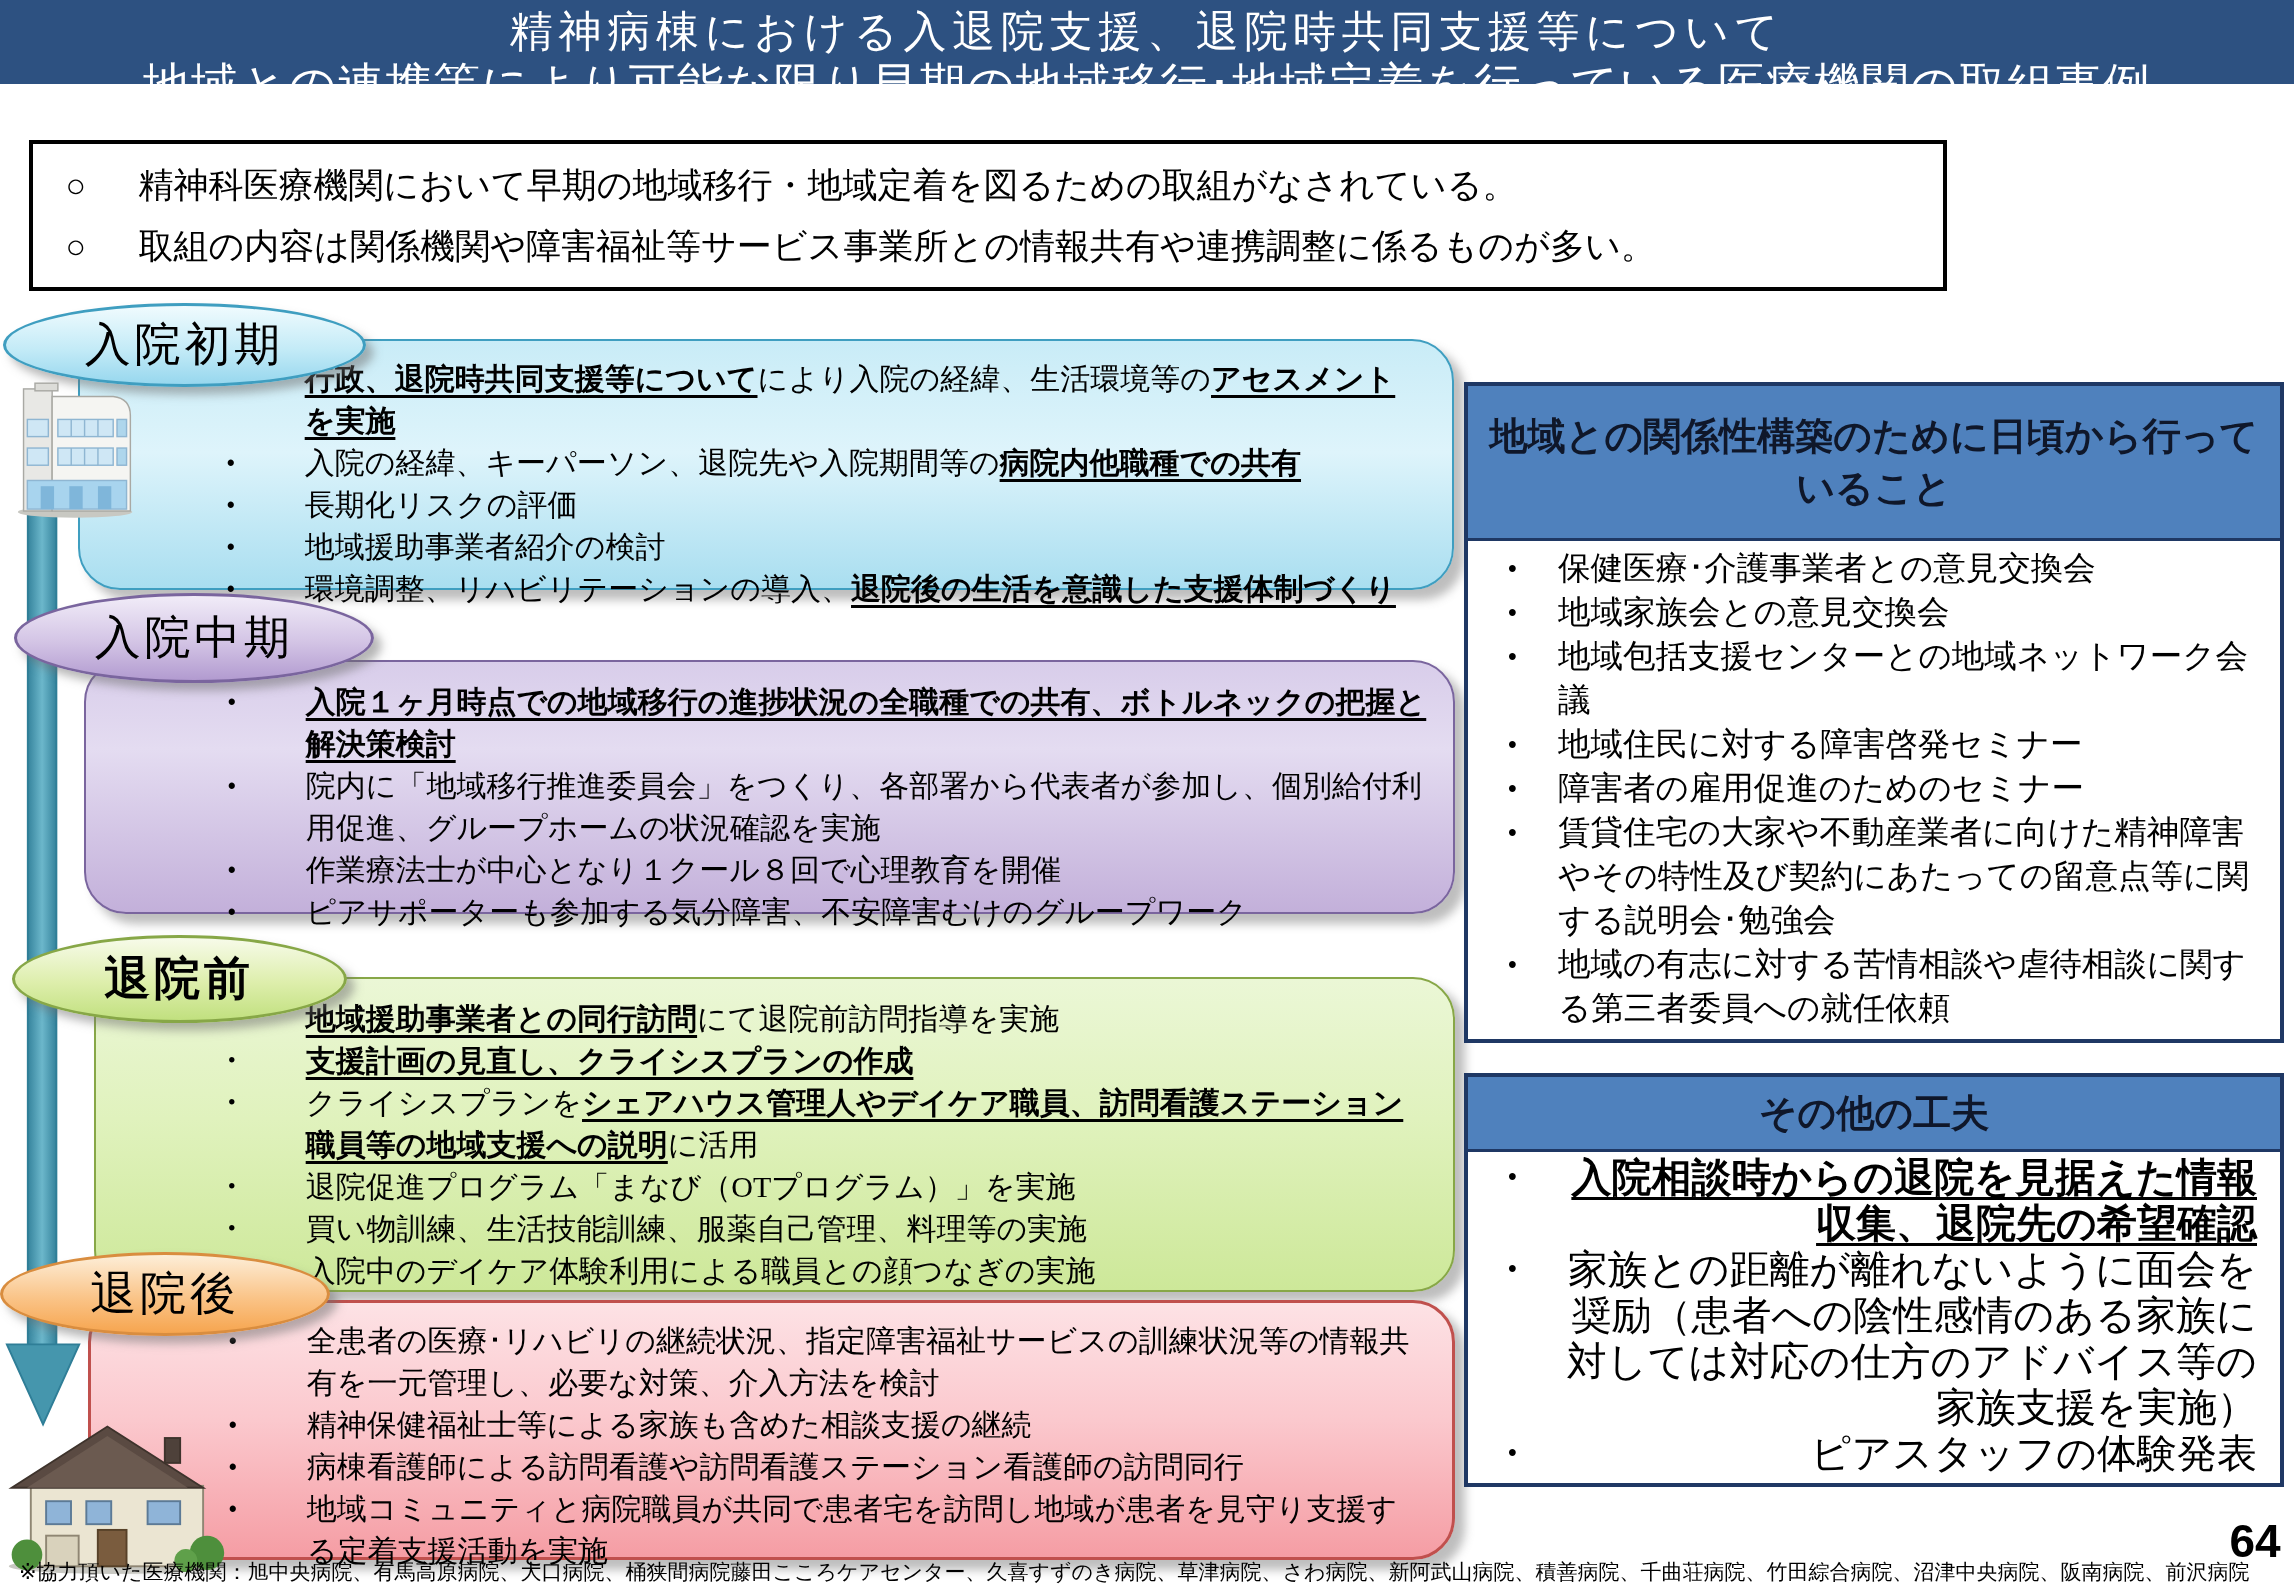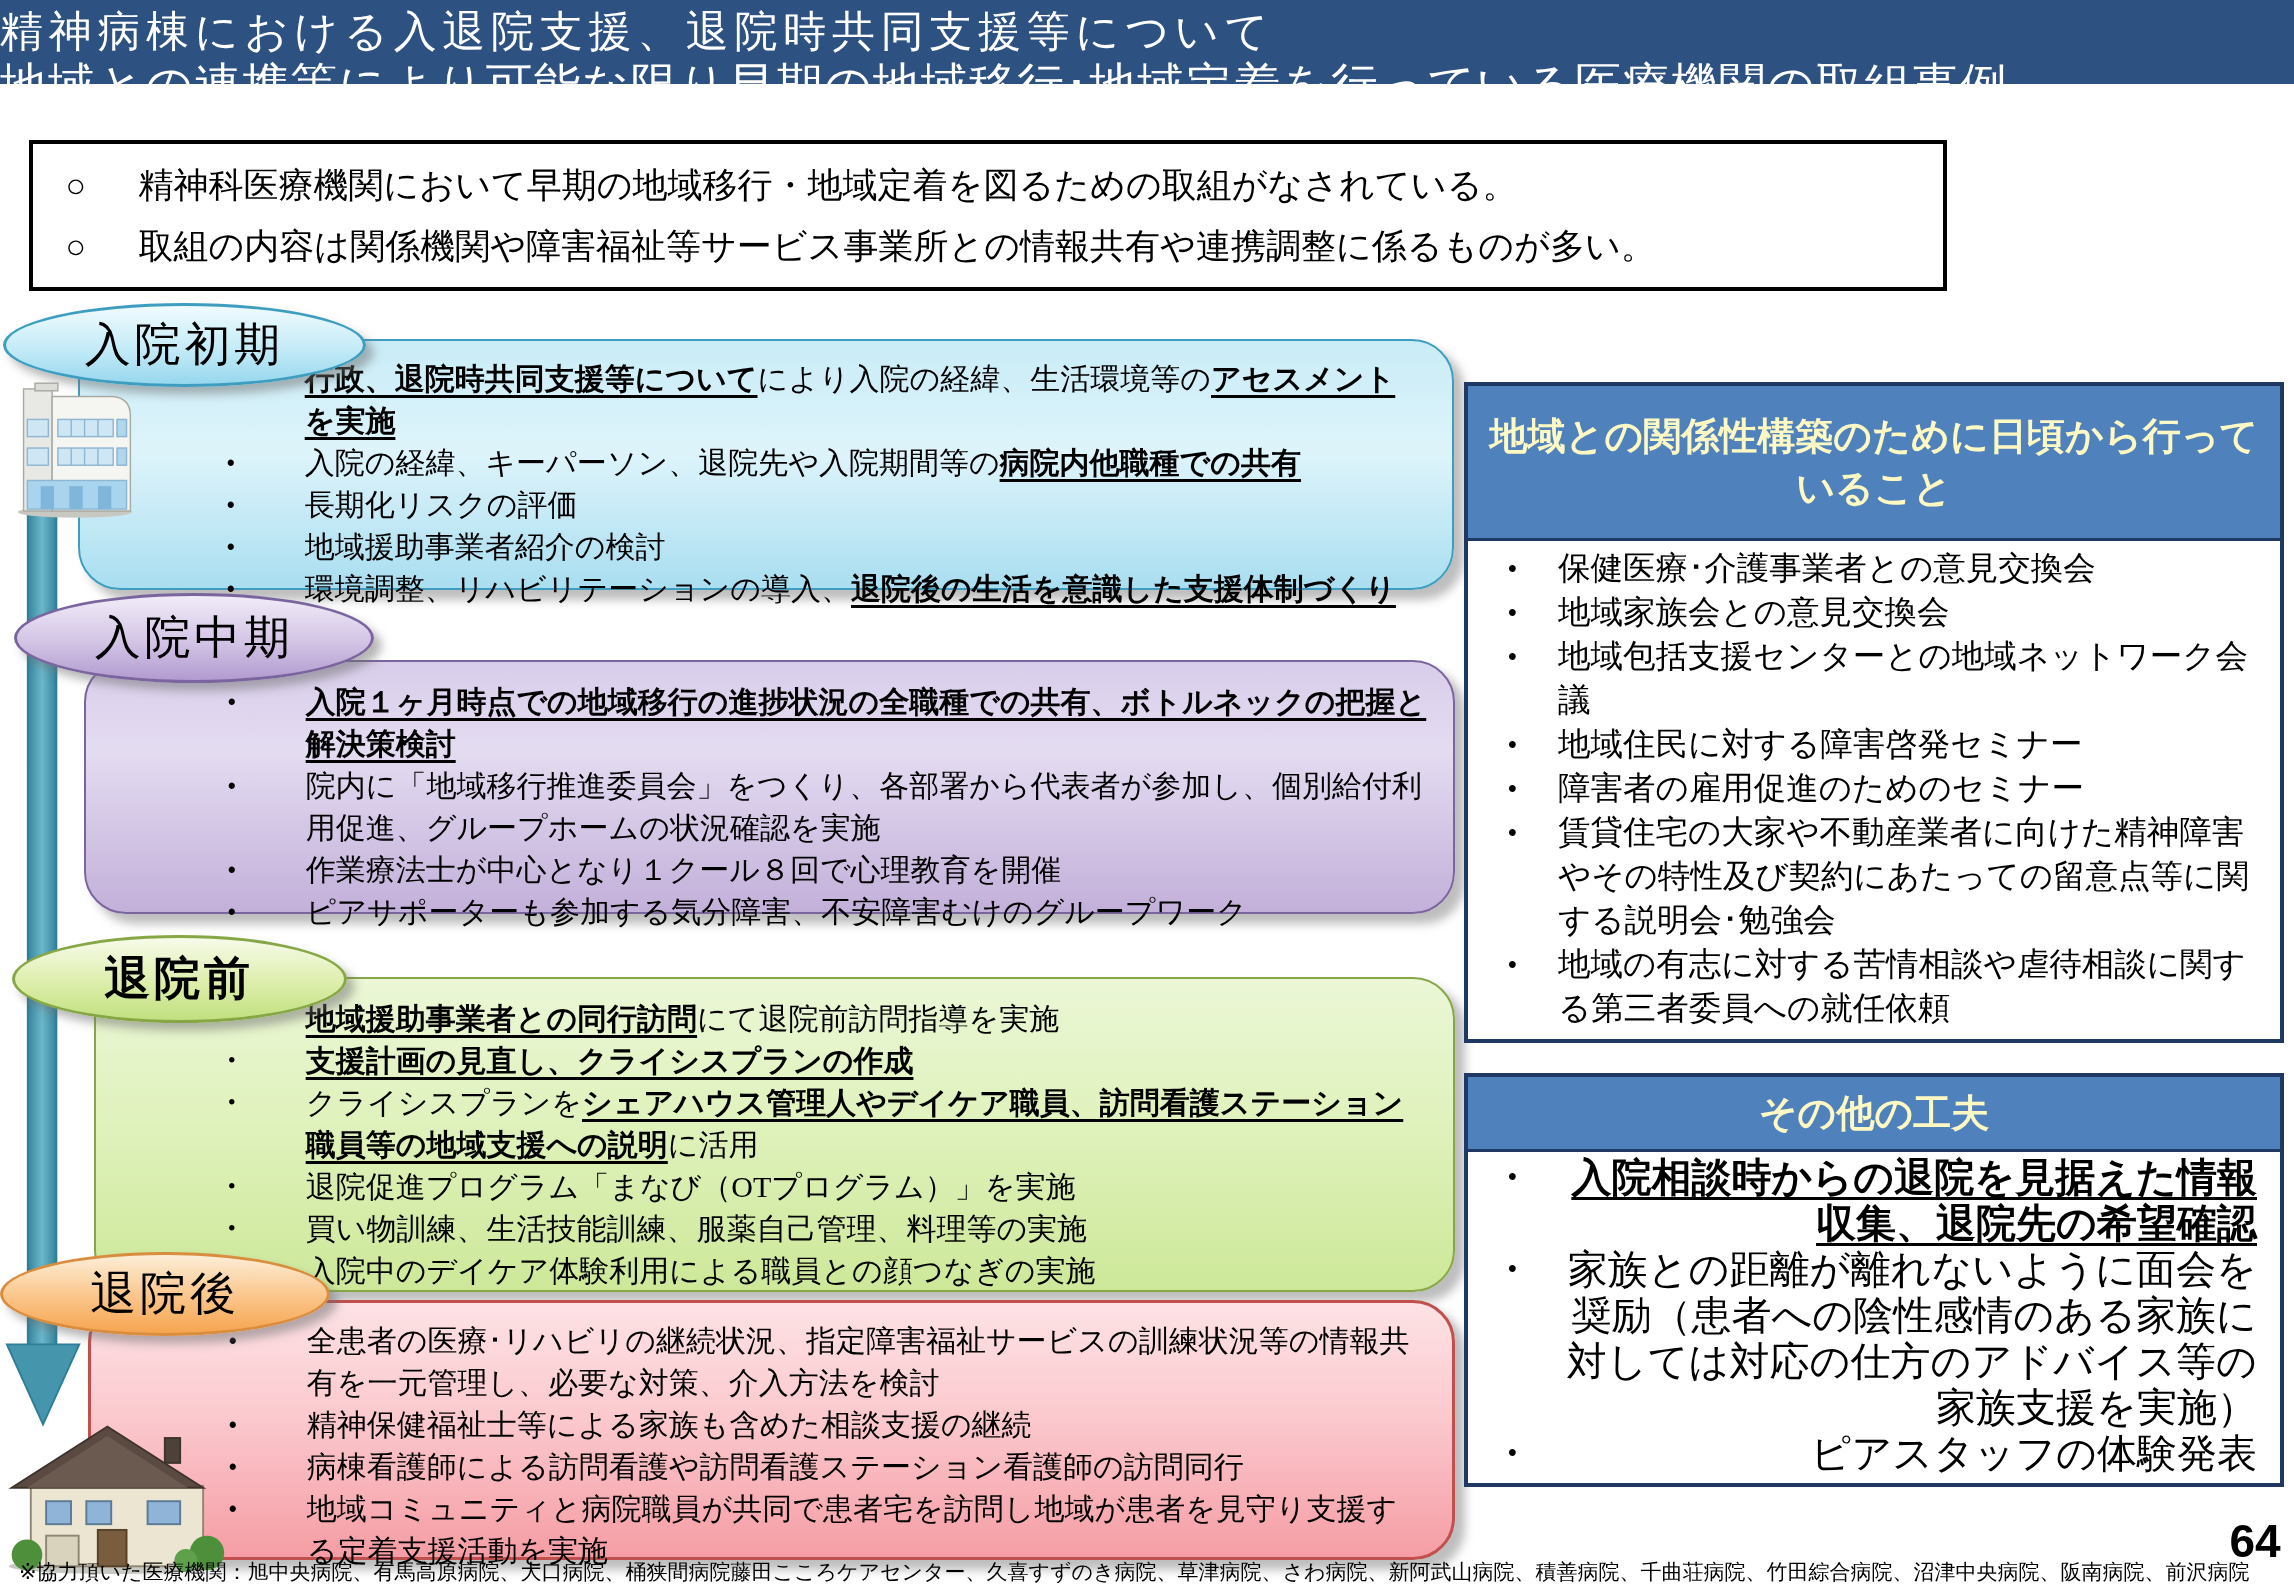--- a/index.html
+++ b/index.html
@@ -4,21 +4,21 @@
 <style>
   html,body { margin:0; padding:0; background:#888; }
   .slide {
     position:relative; width:2294px; height:1589px; background:#ffffff;
     font-family:"Liberation Sans","DejaVu Sans",sans-serif; color:#000;
     overflow:hidden;
   }
   
   .titlebar {
     position:absolute; left:0; top:0; width:2294px; height:84px;
-    background:var(--header-bg); color:#fff; text-align:left;
+    background:var(--header-bg); color:#fff; text-align:center;
   }
   .titlebar .t1 { margin-top:4.8px; font-size:43px; letter-spacing:5.7px; line-height:52px; }
   .titlebar .t2 { font-size:47px; letter-spacing:1px; line-height:55px; }
 
   
   .summary {
     position:absolute; left:29px; top:140px; width:1918px; height:151px;
     border:4.8px solid #000; box-sizing:border-box; background:#fff;
     display:flex; flex-direction:column; justify-content:space-evenly;
     padding:5.7px 23px 5.7px 32.5px;
@@ -93,21 +93,21 @@
         background:linear-gradient(180deg,#fdeed8 0%,#fac488 55%,#f6a54f 100%);text-align:right; }
 
   
   .panel {
     position:absolute; left:1464px; width:820px; box-sizing:border-box;
     border:4.8px solid var(--panel-border); background:#fff;
   }
   .p1 { top:382px;  height:661px; }
   .p2 { top:1073px; height:414px; }
   .panel .phead {
-    background:var(--panel-header-bg); color:#fef9c3; font-weight:bold;
+    background:var(--panel-header-bg); color:#0f172a; font-weight:bold;
     display:flex; align-items:center; justify-content:center; text-align:center;
     border-bottom:3.8px solid var(--panel-border); box-sizing:border-box;
     font-size:38px; line-height:52px; padding:0 11px;
   }
   .p1 .phead { height:155px; }
   .p2 .phead { height:75px; }
   .panel .pbody {
     display:flex; flex-direction:column; justify-content:center;
     padding:9.6px 23px 9.6px 40px; box-sizing:border-box;
   }

